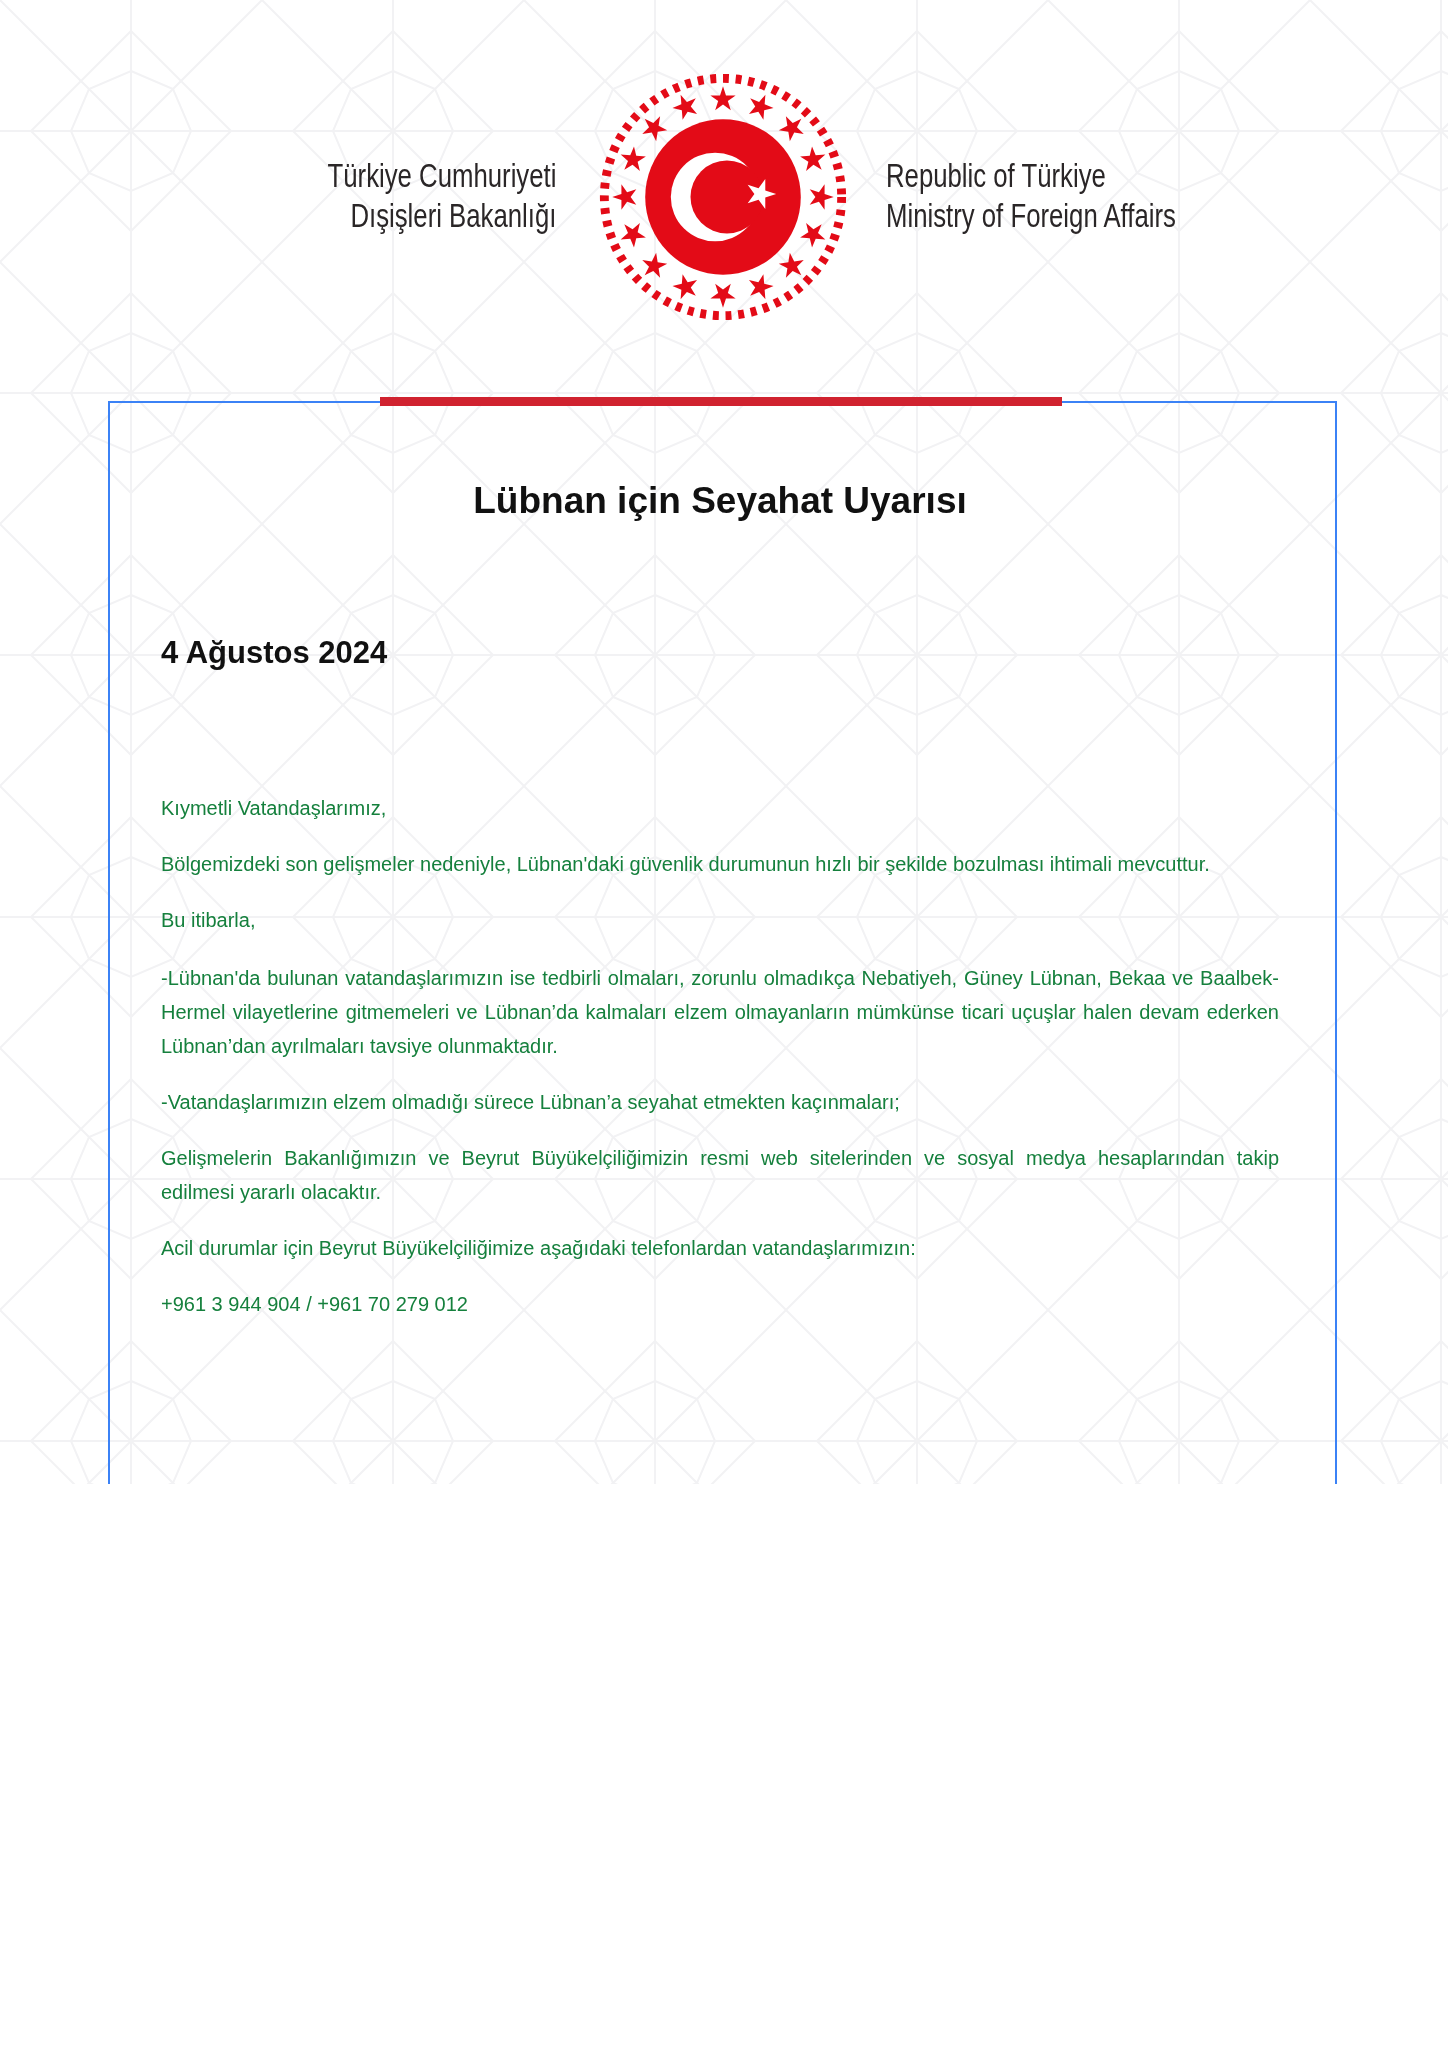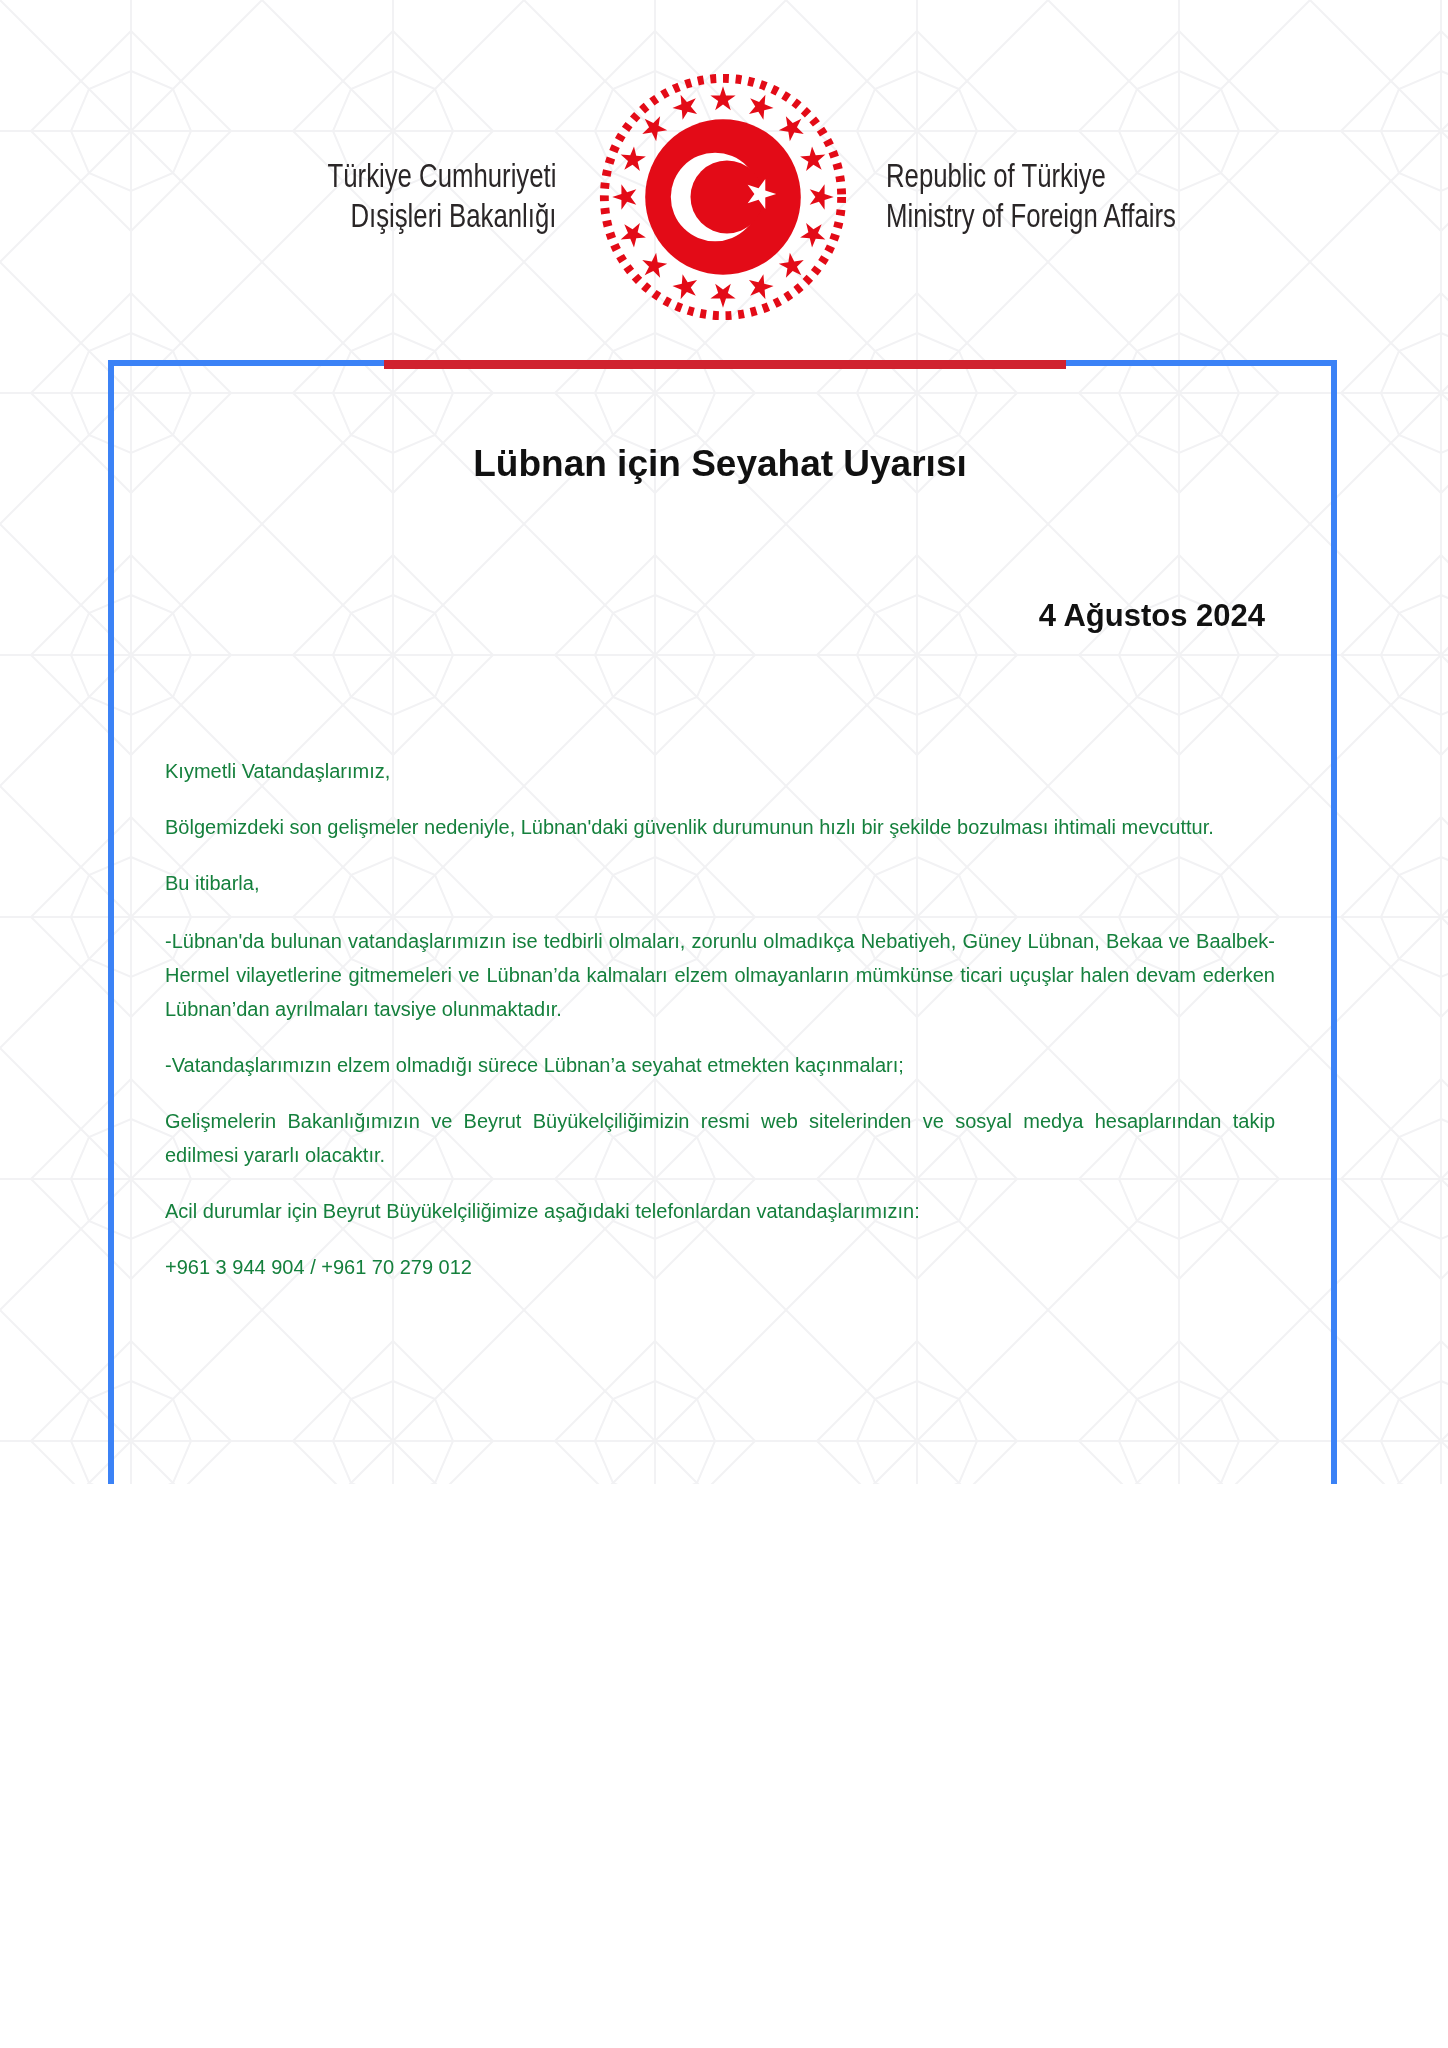--- a/index.html
+++ b/index.html
@@ -8,32 +8,32 @@
     background:#ffffff;font-family:"Liberation Sans",sans-serif;color:#1e1e1e;
   }
   .bg{position:absolute;left:0;top:0;z-index:0;}
   
   .org{position:absolute;top:156px;z-index:2;font-size:33px;line-height:40px;
        color:#2a2627;white-space:nowrap;}
   .org-left{right:892px;text-align:right;transform:scaleX(0.78);transform-origin:100% 50%;}
   .org-right{left:886px;text-align:left;transform:scaleX(0.78);transform-origin:0 50%;}
   .emblem{position:absolute;left:595px;top:69px;z-index:2;}
   
-  .frame{position:absolute;left:108px;top:360px;width:1229px;height:1522px;
-         border:6px solid #3b82f6;box-sizing:border-box;z-index:1;}
+  .frame{position:absolute;left:108px;top:401px;width:1229px;height:1522px;
+         border:2px solid #3b82f6;box-sizing:border-box;z-index:1;}
   .accent{position:absolute;background:var(--accent-red,#d0222f);z-index:2;}
   .acc-top{left:270px;top:-6.5px;width:682px;height:9px;}
   .acc-left{left:-6.5px;bottom:-6.5px;width:9px;height:394px;}
   .acc-right{right:-6.5px;bottom:-6.5px;width:9px;height:394px;}
   .acc-bl{left:-6.5px;bottom:-6.5px;width:391px;height:9px;}
   .acc-br{right:-6.5px;bottom:-6.5px;width:389px;height:9px;}
   
   .content{padding:0 56px 0 51px;}
   .title{margin:76px 0 0;text-align:center;font-size:37px;font-weight:bold;line-height:44px;color:#111;}
-  .date{margin:112px 0 0;text-align:right;font-size:31px;line-height:36px;font-weight:bold;padding-right:10px;color:#111;}
+  .date{margin:112px 0 0;font-size:31px;line-height:36px;font-weight:bold;padding-right:10px;color:#111;}
   p.body{margin:22px 0 0;font-size:20px;line-height:34px;text-align:justify;color:#15803d;}
   p.mt120{margin-top:120px;}
   p.mt24{margin-top:24px;}
   
   .footer-label{
     position:absolute;left:724px;top:1903px;z-index:3;white-space:nowrap;
     transform:translate(-50%,-50%) scaleX(0.8);
     font-size:31px;letter-spacing:.5px;color:#231f20;background:#ffffff;padding:2px 24px;
   }
 </style>

